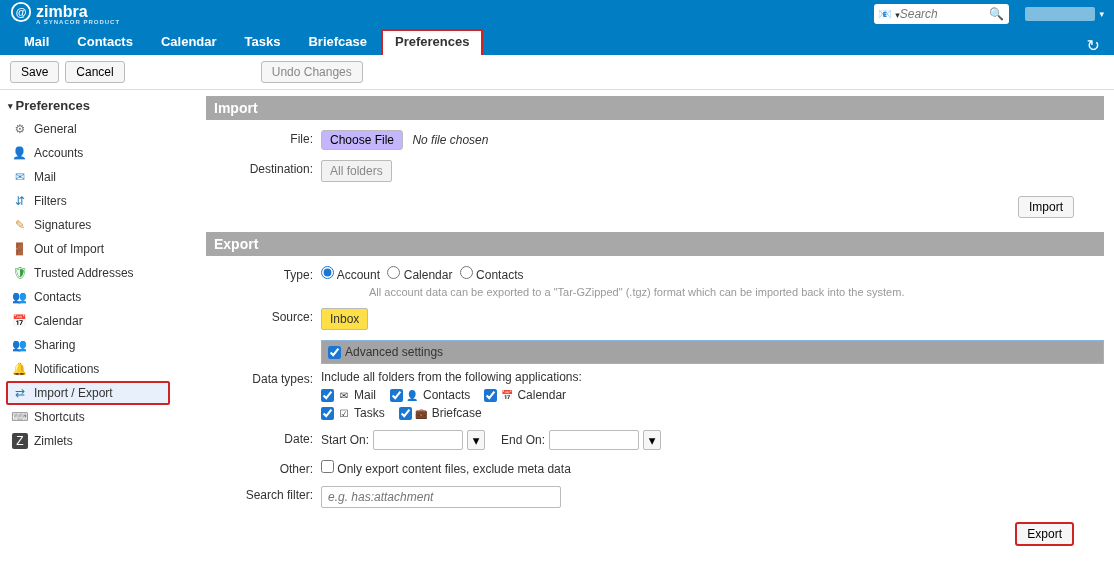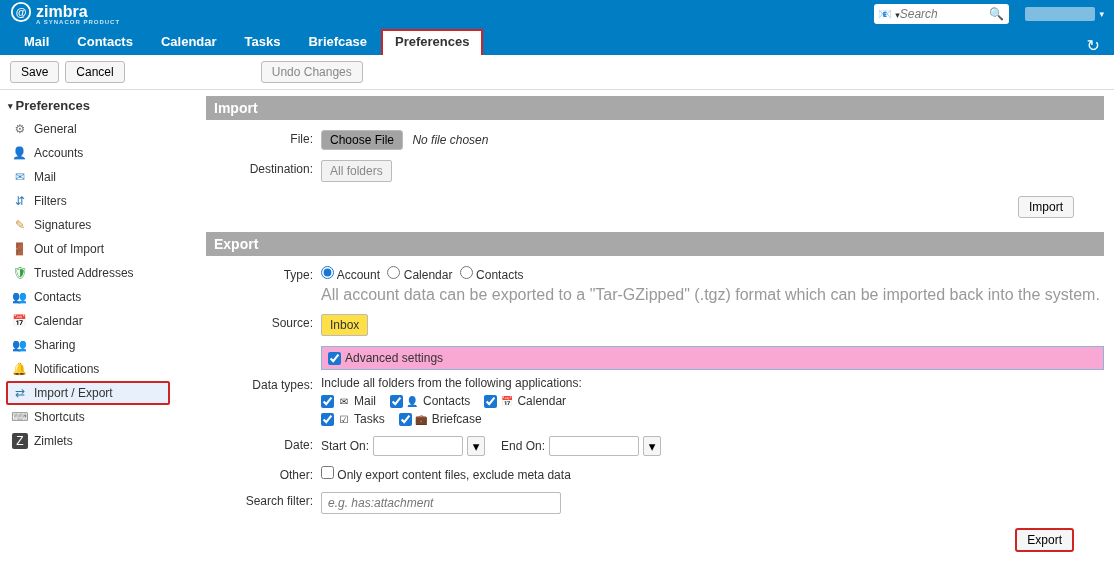--- a/index.html
+++ b/index.html
@@ -33,26 +33,26 @@
 .side-item { display: flex; align-items: center; gap: 6px; padding: 4px 6px; font-size: 12px; color: #333; cursor: pointer; border-radius: 2px; }
 .side-item .ico { width: 16px; height: 16px; display: inline-flex; align-items: center; justify-content: center; font-size: 12px; }
 .side-item.selected { border: 2px solid #d02323; background: #e8f0fb; padding: 2px 4px; }
 
 .content { flex: 1; padding: 0 10px 10px 36px; }
 .section-head { background: #a8a8a8; color: #fff; font-weight: bold; font-size: 14px; padding: 4px 8px; margin-top: 6px; }
 .section-body { padding: 10px 0 8px 0; }
 .form-row { display: flex; margin-bottom: 10px; }
 .form-label { width: 115px; text-align: right; padding-right: 8px; font-weight: normal; font-size: 12px; padding-top: 2px; }
 .form-val { flex: 1; font-size: 12px; }
-.inline-btn { border: 1px solid #bbb; background: #a3a3a3; padding: 2px 8px; border-radius: 3px; font-size: 12px; cursor: pointer; }
+.inline-btn { border: 1px solid #bbb; background: #c4b5fd; padding: 2px 8px; border-radius: 3px; font-size: 12px; cursor: pointer; }
 .readonly-field { border: 1px solid #bbb; background: #f2f2f2; color: #888; padding: 3px 8px; border-radius: 2px; display: inline-block; font-size: 12px; }
 .btn-right { float: right; margin-right: 30px; margin-top: 4px; }
 .btn-highlight { border: 2px solid #d02323; }
-.hint { color: #999; font-size: 16px; margin-top: 4px; }
-.adv-box { border: 1px solid #8ab6e0; background: #f9a8d4; padding: 4px 6px; display: flex; align-items: center; gap: 4px; margin: 6px 0; }
+.hint { color: #999; font-size: 11px; margin-top: 4px; margin-left: 48px; }
+.adv-box { border: 1px solid #8ab6e0; background: #a3a3a3; padding: 4px 6px; display: flex; align-items: center; gap: 4px; margin: 6px 0; }
 .cbx { accent-color: #1976d2; }
 .data-type-row { display: flex; gap: 14px; margin-top: 4px; align-items: center; }
 .data-type-item { display: flex; align-items: center; gap: 3px; }
 .mini-ico { width: 14px; height: 14px; display: inline-flex; align-items: center; justify-content: center; font-size: 10px; }
 .date-input { border: 1px solid #bbb; height: 20px; width: 90px; border-radius: 2px; }
 .dd-btn { border: 1px solid #bbb; height: 20px; width: 18px; background: #f6f6f6; border-radius: 2px; margin-right: 12px; }
 .text-input { border: 1px solid #bbb; padding: 3px 6px; width: 240px; font-style: italic; color: #888; font-size: 12px; border-radius: 2px; }
 
 .caret { font-size: 9px; }
 

